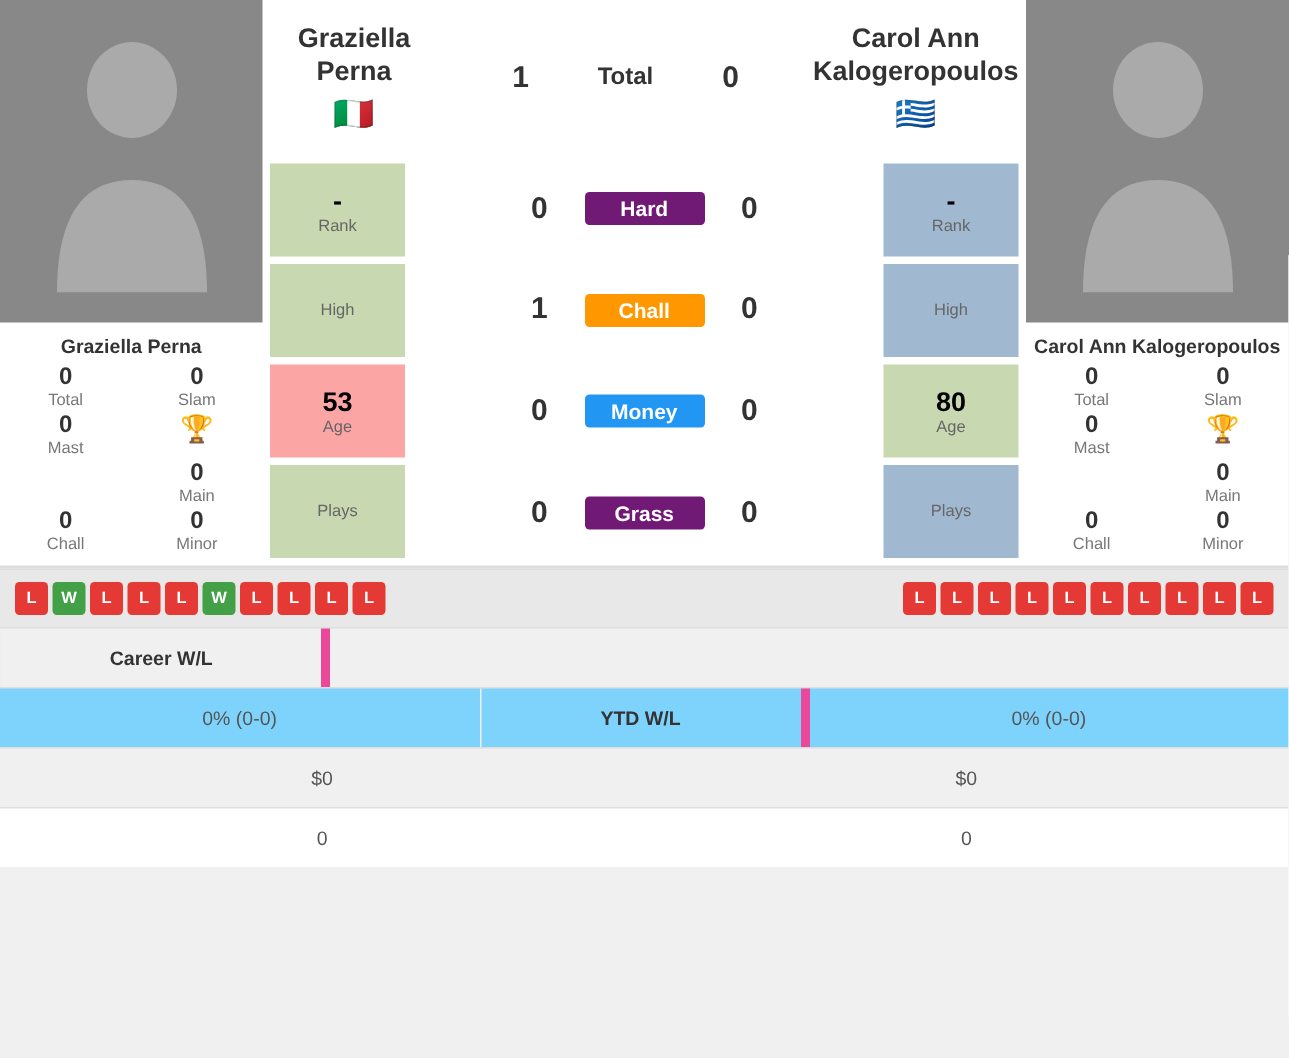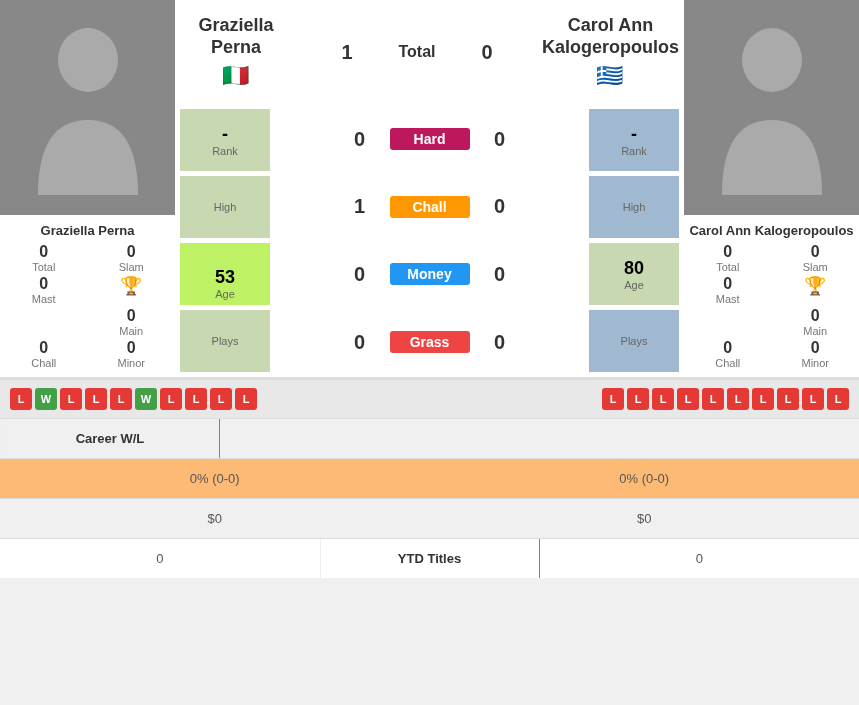--- a/index.html
+++ b/index.html
@@ -43,24 +43,24 @@
     }
     .surface-badge {
       padding: 3px 12px;
       border-radius: 3px;
       color: #fff;
       font-size: 14px;
       font-weight: bold;
       min-width: 80px;
       text-align: center;
     }
-    .surface-hard { background: #be185d; }
+    .surface-hard { background: #701a75; }
     .surface-clay { background: #FF9800; }
     .surface-indoor { background: #2196F3; }
-    .surface-grass { background: #ef4444; }
+    .surface-grass { background: #701a75; }
 
     .player-name-below {
       font-size: 13px;
       font-weight: bold;
       color: #333;
       margin-bottom: 5px;
     }
 
     .stats-grid {
       display: grid;
@@ -205,37 +205,37 @@
     .card {
       background: #c8d8b0;
       text-align: center;
       padding: 5px;
       flex: 1;
       display: flex;
       flex-direction: column;
       align-items: center;
       justify-content: center;
     }
-    .card.alt { background: #bef264; justify-content: flex-end; }
+    .card.alt { background: #fca5a5; }
     .card-val { font-size: 18px; font-weight: bold; }
     .card-lbl { font-size: 11px; color: #666; }
 
     .bottom-rows {
       background: #f0f0f0;
     }
 
     .info-row {
       display: flex;
       border-top: 1px solid #ddd;
       background: #fff;
     }
     .info-row:nth-child(odd) { background: #f0f0f0; }
 
     .ir-left { flex: 1; text-align: center; padding: 12px 5px; font-size: 13px; color: #555; }
-    .ir-center { min-width: 220px; text-align: center; padding: 12px 5px; font-weight: bold; font-size: 13px; color: #333; border-left: 1px solid #eee; border-right: 1px solid #ec4899; }
+    .ir-center { min-width: 220px; text-align: center; padding: 12px 5px; font-weight: bold; font-size: 13px; color: #333; border-left: 1px solid #eee; border-right: 6px solid #ec4899; }
     .ir-right { flex: 1; text-align: center; padding: 12px 5px; font-size: 13px; color: #555; }
   </style>
 </head>
 <body>
 
 <div class="main-container">
 
   <div class="top-block">
 
     <div class="photo-left">
@@ -431,31 +431,31 @@
         <span class="form-badge badge-l">L</span>
       </div>
   </div>
 
   <div class="bottom-rows">
 
     <div class="info-row">
       <div class="ir-center">Career W/L</div>
     </div>
 
-    <div class="info-row" style="background:#fdba74;">
+    <div class="info-row" style="background:#7dd3fc;">
       <div class="ir-left">0% (0-0)</div>
+      <div class="ir-center">YTD W/L</div>
       <div class="ir-right">0% (0-0)</div>
     </div>
 
     <div class="info-row">
       <div class="ir-left">$0</div>
       <div class="ir-right">$0</div>
     </div>
 
     <div class="info-row" style="background:#fff;">
       <div class="ir-left">0</div>
-      <div class="ir-center">YTD Titles</div>
       <div class="ir-right">0</div>
     </div>
 
   </div>
 
 </div>
 
 </body></html>

